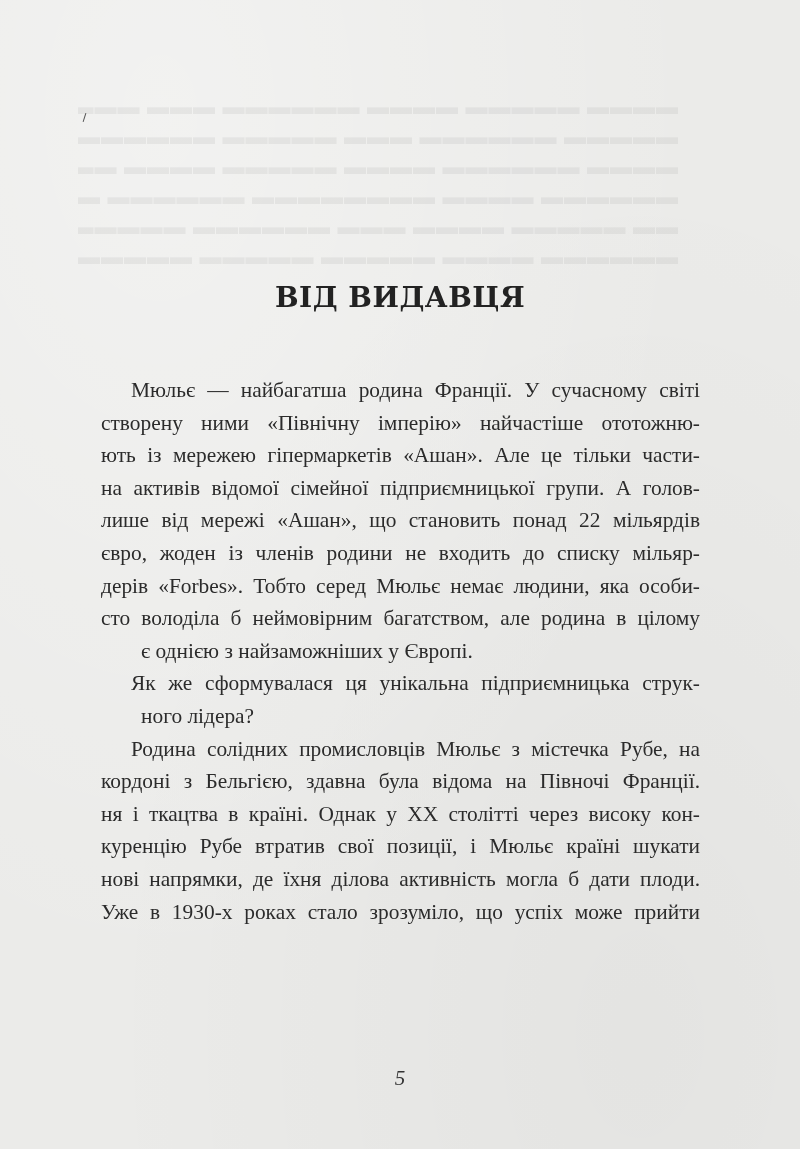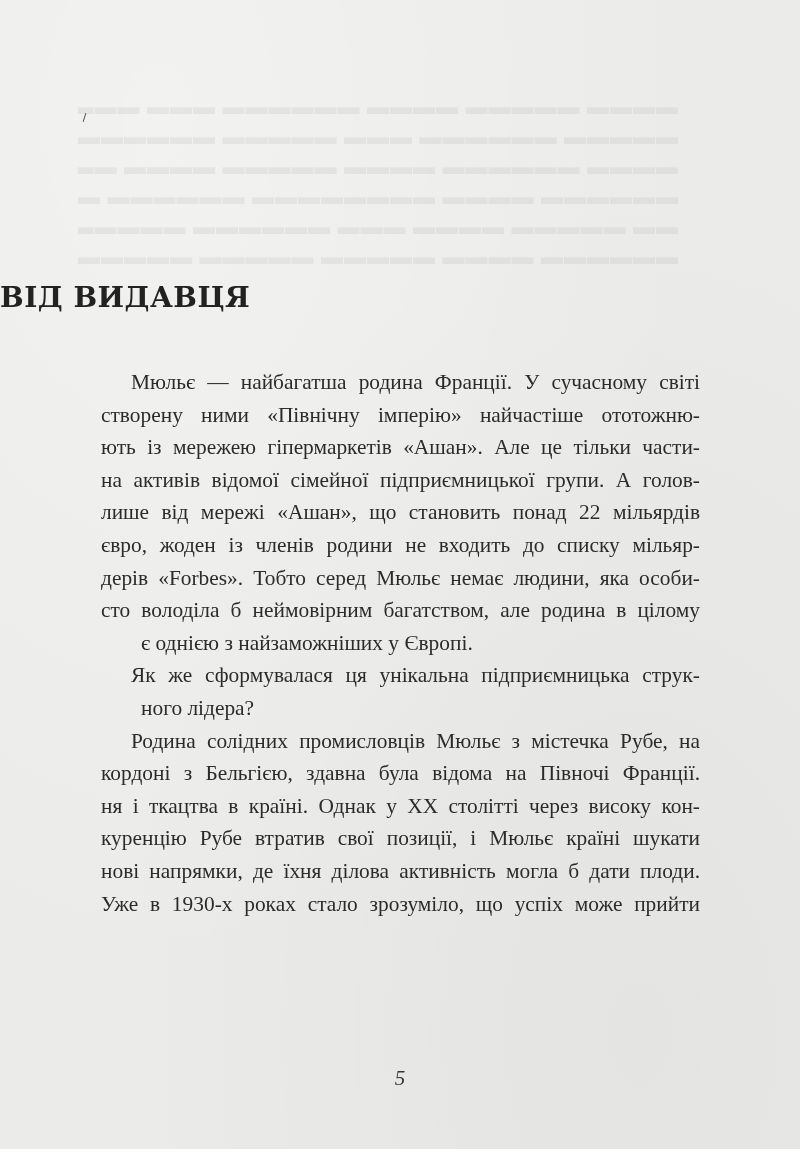--- a/index.html
+++ b/index.html
@@ -45,30 +45,31 @@
     left: 84px; top: 113px;
     width: 1px; height: 9px;
     background: #555;
     transform: rotate(18deg);
   }
   .chapter-title {
     position: absolute;
     left: 0;
     width: 800px;
     top: 262px;
+    text-align: center;
     font-family: "DejaVu Serif", "Liberation Serif", serif;
     font-weight: bold;
     font-size: 28px;
     letter-spacing: 0.5px;
     color: #222;
   }
   .body-text {
     position: absolute;
     left: 101px;
-    top: 366px;
+    top: 374px;
     width: 599px;
     font-size: 21.4px;
     line-height: 32.6px;
     text-align: justify;
     color: #2b2b2b;
   }
   .line {
     display: block;
     text-align: justify;
     text-align-last: justify;

